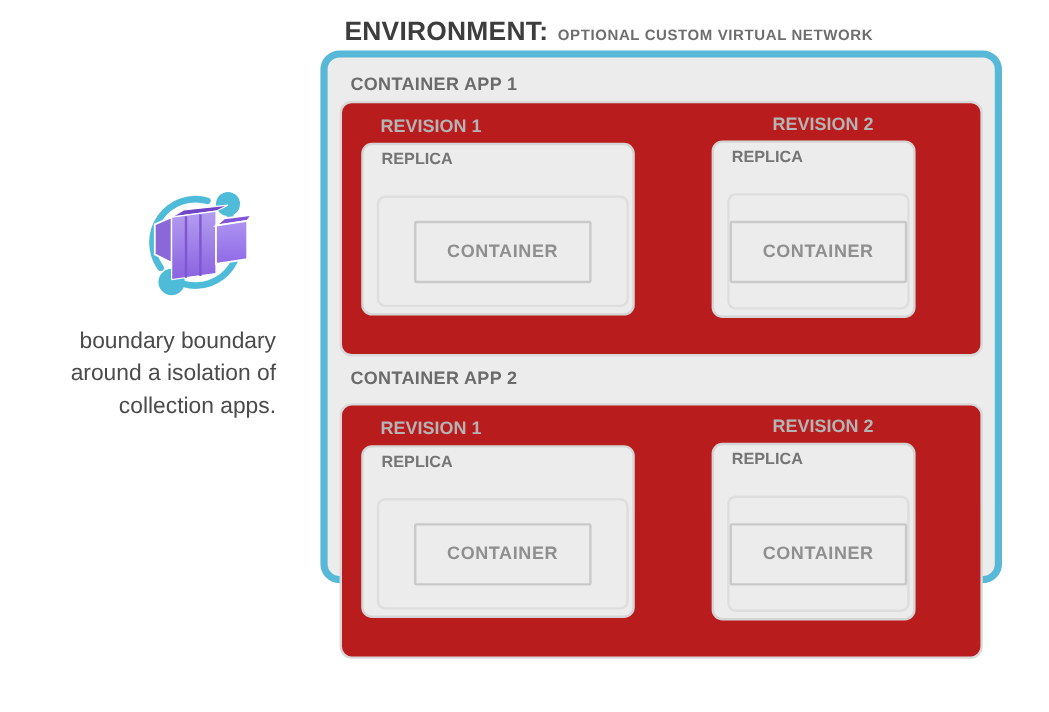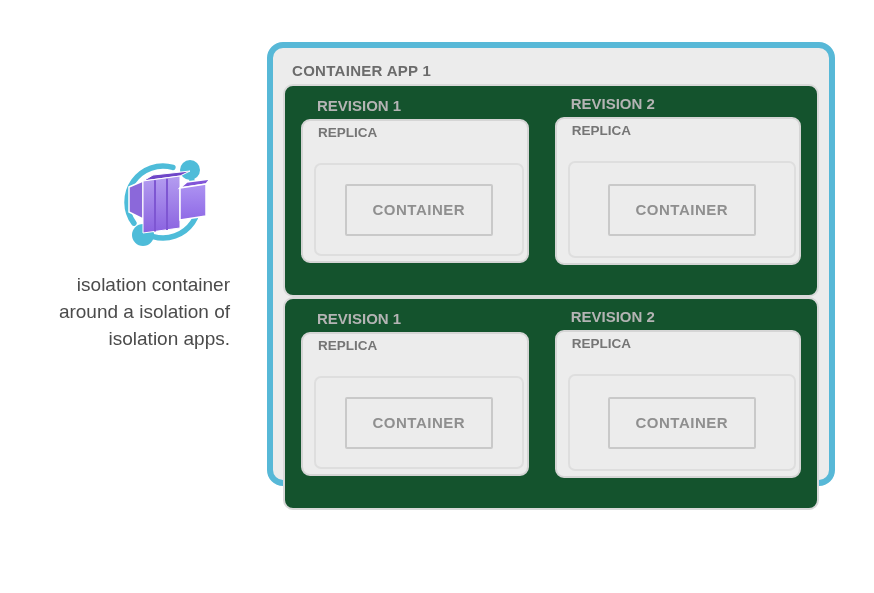--- a/index.html
+++ b/index.html
@@ -14,26 +14,26 @@
   .header-subtitle { font-size:12.5px; font-weight:700; color:#6e6e6e; letter-spacing:0.5px; }
 
   
   .env { position:absolute; left:267px; top:42px; width:568px; height:444px;
          border:6px solid #57b8d7; border-radius:16px; background:#ececec;
          padding:0 10px; }
   .app-label { font-size:15px; font-weight:700; color:#6b6b6b;
                letter-spacing:0.3px; line-height:17px; }
   .app-label.first { margin:14px 0 5px 9px; }
   .app-label.second { margin:10px 0 12px 9px; }
-  .app-box { background:#14532d; border:2px solid #d9d9d9; border-radius:10px;
+  .app-box { background:#b91c1c; border:2px solid #d9d9d9; border-radius:10px;
              height:213px; padding:10px 16px 17px 16px; display:flex; gap:26px;
              align-items:flex-start; }
   .rev-col { display:flex; flex-direction:column; }
   .rev-col.c1 { width:231px; }
-  .rev-col.c2 { width:250px; margin-top:-2px; }
+  .rev-col.c2 { width:250px; margin-top:-2px;align-items:center; }
   .rev-label { font-size:15px; font-weight:700; color:#b4b4b4;
                line-height:17px; margin:1px 0 5px 16px; }
   .replica { background:#ececec; border:2px solid #d5d5d5; border-radius:9px;
              height:144px; padding:4px 3px 0 11px; display:flex; flex-direction:column;gap:20px; }
   .rev-col.c2 .replica { height:148px; }
   .replica-label { font-size:13.5px; font-weight:700; color:#757575;
                    line-height:16px; margin:0 0 2px 4px; }
   .replica-inner { flex:1; border:2px solid #dedede; border-radius:7px;
                    margin:0 0 5px 0; display:flex; align-items:center; justify-content:center; }
   .container-box { width:148px; height:52px; background:#ececec;
@@ -45,20 +45,24 @@
   .side-icon { position:absolute; left:116px; top:150px; width:96px; height:104px; }
   .side-text { position:absolute; left:14px; top:271px; width:216px;
                text-align:right; font-size:19px; line-height:27px; color:#4b4b4b; }
   .side-text .lead { font-weight:700; color:#1f1f1f; }
 </style>
 </head>
 <body>
 
 <div class="canvas">
 
+  <div class="header">
+    <span class="header-title">ENVIRONMENT:</span>
+    <span class="header-subtitle">OPTIONAL CUSTOM VIRTUAL NETWORK</span>
+  </div>
 
   <svg class="side-icon" viewBox="0 0 96 104" aria-hidden="true">
 
     <g stroke="#4ebcd9" stroke-width="5.5" fill="none" stroke-linecap="round">
       <path d="M76.1 30.8 A36 36 0 0 1 37.1 86.6"></path>
       <path d="M17.9 73.2 A36 36 0 0 1 56.9 17.4"></path>
     </g>
     <circle cx="74" cy="20" r="10" fill="#4ebcd9"></circle>
     <circle cx="27" cy="85" r="11" fill="#4ebcd9"></circle>
 
@@ -77,23 +81,23 @@
       <polygon points="27,31 37,25 74,21 64,26" fill="#6f46c8" stroke="#ffffff" stroke-width="1"></polygon>
       <polygon points="27,31 64,26 64,78 27,83" fill="url(#gFront)" stroke="#ffffff" stroke-width="1"></polygon>
       <line x1="39" y1="30.2" x2="39" y2="81.5" stroke="#7e56d2" stroke-width="2"></line>
       <line x1="51" y1="28.8" x2="51" y2="80" stroke="#7e56d2" stroke-width="2"></line>
       <polygon points="64,38 71,32 94,29 90,34" fill="#8155d8" stroke="#ffffff" stroke-width="1.5"></polygon>
       <polygon points="64,38 90,34 90,66 64,70" fill="url(#gCube)" stroke="#ffffff" stroke-width="1.5"></polygon>
     </g>
   </svg>
 
   <div class="side-text">
-    <div>isolation container</div>
+    <div>boundary boundary</div>
     <div>around a isolation of</div>
-    <div>isolation apps.</div>
+    <div>collection apps.</div>
   </div>
 
   <div class="env">
 
     <div class="app-label first">CONTAINER APP 1</div>
     <div class="app-box">
 
       <div class="rev-col c1">
         <div class="rev-label">REVISION 1</div>
         <div class="replica">
@@ -113,20 +117,21 @@
           <div class="replica-inner">
             <div class="container-box">
               <span class="container-label">CONTAINER</span>
             </div>
           </div>
         </div>
       </div>
 
     </div>
 
+    <div class="app-label second">CONTAINER APP 2</div>
     <div class="app-box">
 
       <div class="rev-col c1">
         <div class="rev-label">REVISION 1</div>
         <div class="replica">
           <div class="replica-label">REPLICA</div>
           <div class="replica-inner">
             <div class="container-box">
               <span class="container-label">CONTAINER</span>
             </div>

